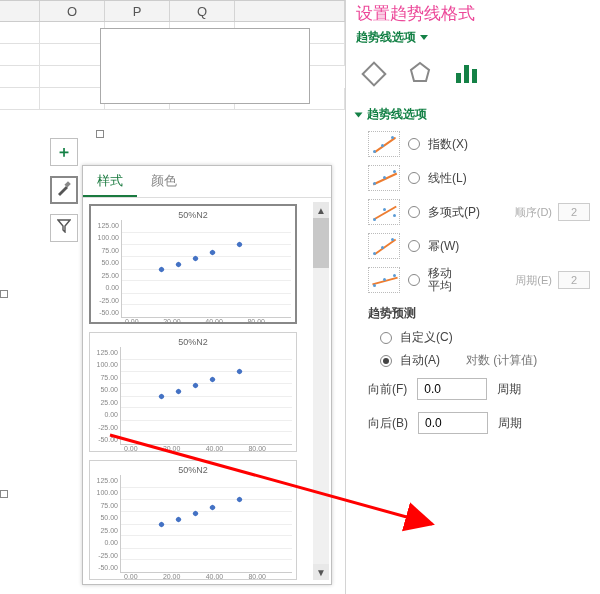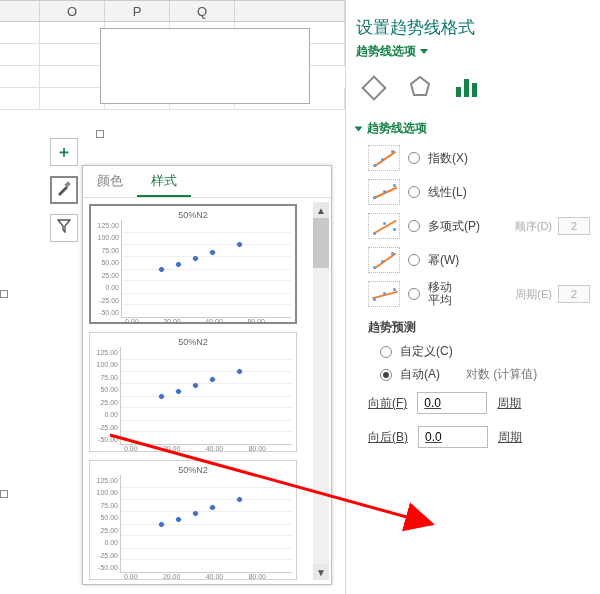--- a/index.html
+++ b/index.html
@@ -31,21 +31,21 @@
   .thumb-item.sel { border: 2px solid #888; }
   .thumb-title { font-size: 9px; color: #666; text-align: center; }
   .thumb-chart { width: 100%; height: 98px; display: flex; }
   .thumb-ylabels { width: 26px; display: flex; flex-direction: column; justify-content: space-between; font-size: 7px; color: #888; text-align: right; padding: 2px 2px; }
   .thumb-plot { flex: 1; position: relative; border-left: 1px solid #ccc; border-bottom: 1px solid #ccc; }
   .thumb-gridline { position: absolute; left: 0; right: 0; border-top: 1px solid #eee; }
   .thumb-point { position: absolute; width: 5px; height: 5px; background: #4472c4; border-radius: 2px; transform: rotate(45deg); }
   .thumb-xlabels { display:flex; justify-content:space-between; font-size:7px; color:#888; padding: 0 26px 0 30px; }
 
   .pane { position: absolute; left: 345px; top: 0; width: 255px; height: 594px; background: #fff; border-left: 1px solid #d4d4d4; }
-  .pane-title { font-size: 17px; color: #0f766e; padding: 2px 10px 2px 10px; margin-top: 14px; }
+  .pane-title { font-size: 17px; color: #ec4899; padding: 2px 10px 2px 10px; }
   .pane-sub { display:flex; align-items:center; gap:4px; padding: 2px 10px 6px 10px; }
   .pane-sub-label { font-size: 12px; color: #148146; font-weight: bold; }
   .dd-caret { width:0;height:0;border-left:4px solid transparent;border-right:4px solid transparent;border-top:5px solid #148146; }
 
   .icon-row { display:flex; gap:18px; padding: 8px 10px 10px 14px; }
   .shape-btn { width: 28px; height: 28px; display:flex;align-items:center;justify-content:center; }
   .diamond { width: 18px; height: 18px; border: 2px solid #888; transform: rotate(45deg); }
   .bars-icn { display:flex; align-items:flex-end; gap:3px; }
   .bar-s { width:5px; background:#148146; }
 
@@ -64,21 +64,21 @@
   .opt-icon.avg .line { transform: rotate(-15deg); }
   .opt-icon .dot { position:absolute;width:3px;height:3px;background:#5b9bd5;border-radius:50%; }
   .radio { width:12px;height:12px;border:1px solid #888;border-radius:50%; display:flex;align-items:center;justify-content:center; }
   .radio.sel::after { content:""; width:6px;height:6px;background:#444;border-radius:50%; }
   .opt-extra { display:flex;align-items:center;gap:6px; margin-left:auto; font-size:11px;color:#aaa; }
   .spinner { width:32px; height:18px; border:1px solid #ccc; background:#fafafa; font-size:11px; text-align:center; line-height:16px; color:#aaa; }
 
   .sub-title { font-size:12px; font-weight:bold; color:#444; padding: 8px 0 4px 12px; }
   .name-row { display:flex; align-items:center; gap:8px; padding: 3px 0 3px 24px; font-size:12px; color:#444; }
 
-  .forecast-row { display:flex; align-items:center; gap:10px; padding: 6px 0 6px 12px; font-size:12px; color:#444;text-decoration:underline; }
+  .forecast-row { display:flex; align-items:center; gap:10px; padding: 6px 0 6px 12px; font-size:12px; color:#444; }
   .num-input { width:70px; height:22px; border:1px solid #bbb; font-size:12px; padding: 0 6px; }
   .period-lbl { font-size:12px; color:#444; }
 
   .arrow-annot { position:absolute; pointer-events:none; z-index: 50; }
 </style>
 </head>
 <body>
 
 <div class="grid-area">
   <div class="col-headers">
@@ -140,22 +140,22 @@
       <span>
         <svg width="14" height="14">
             <path d="M1 1 L13 1 L8 7 L8 13 L6 11 L6 7 Z" fill="none" stroke="#555" stroke-width="1.4"></path>
           </svg>
       </span>
     </div>
   </div>
 
   <div class="style-popup">
     <div class="style-tabs">
+      <div class="style-tab active">样式</div>
       <div class="style-tab">颜色</div>
-      <div class="style-tab active">样式</div>
     </div>
     <div class="style-body">
 
       <div class="thumb-item sel">
         <div class="thumb-title">50%N2</div>
         <div class="thumb-chart">
           <div class="thumb-ylabels">
             <span>125.00</span>
               <span>100.00</span>
               <span>75.00</span>

